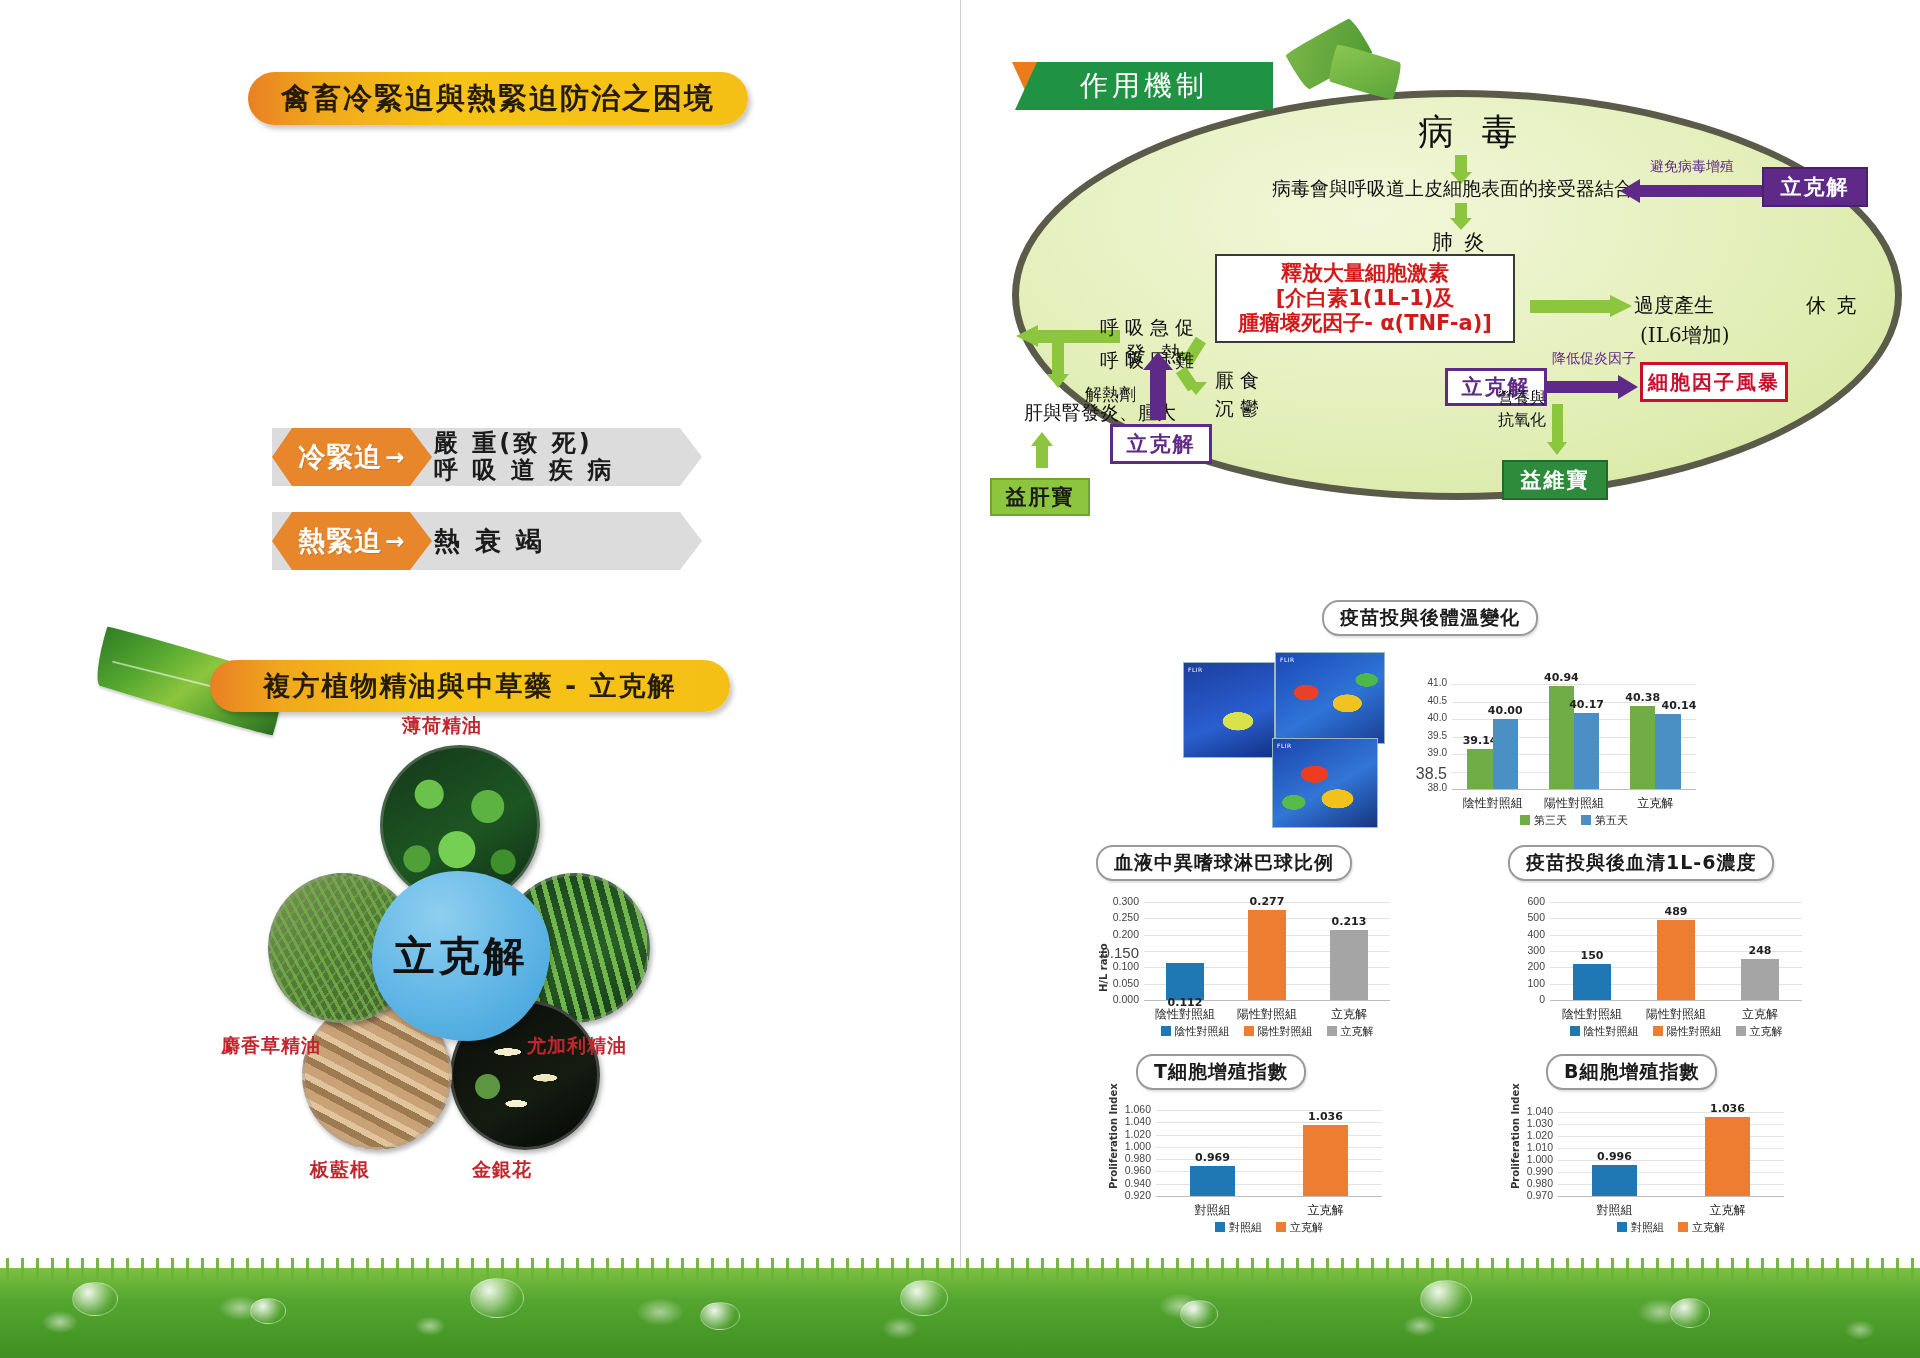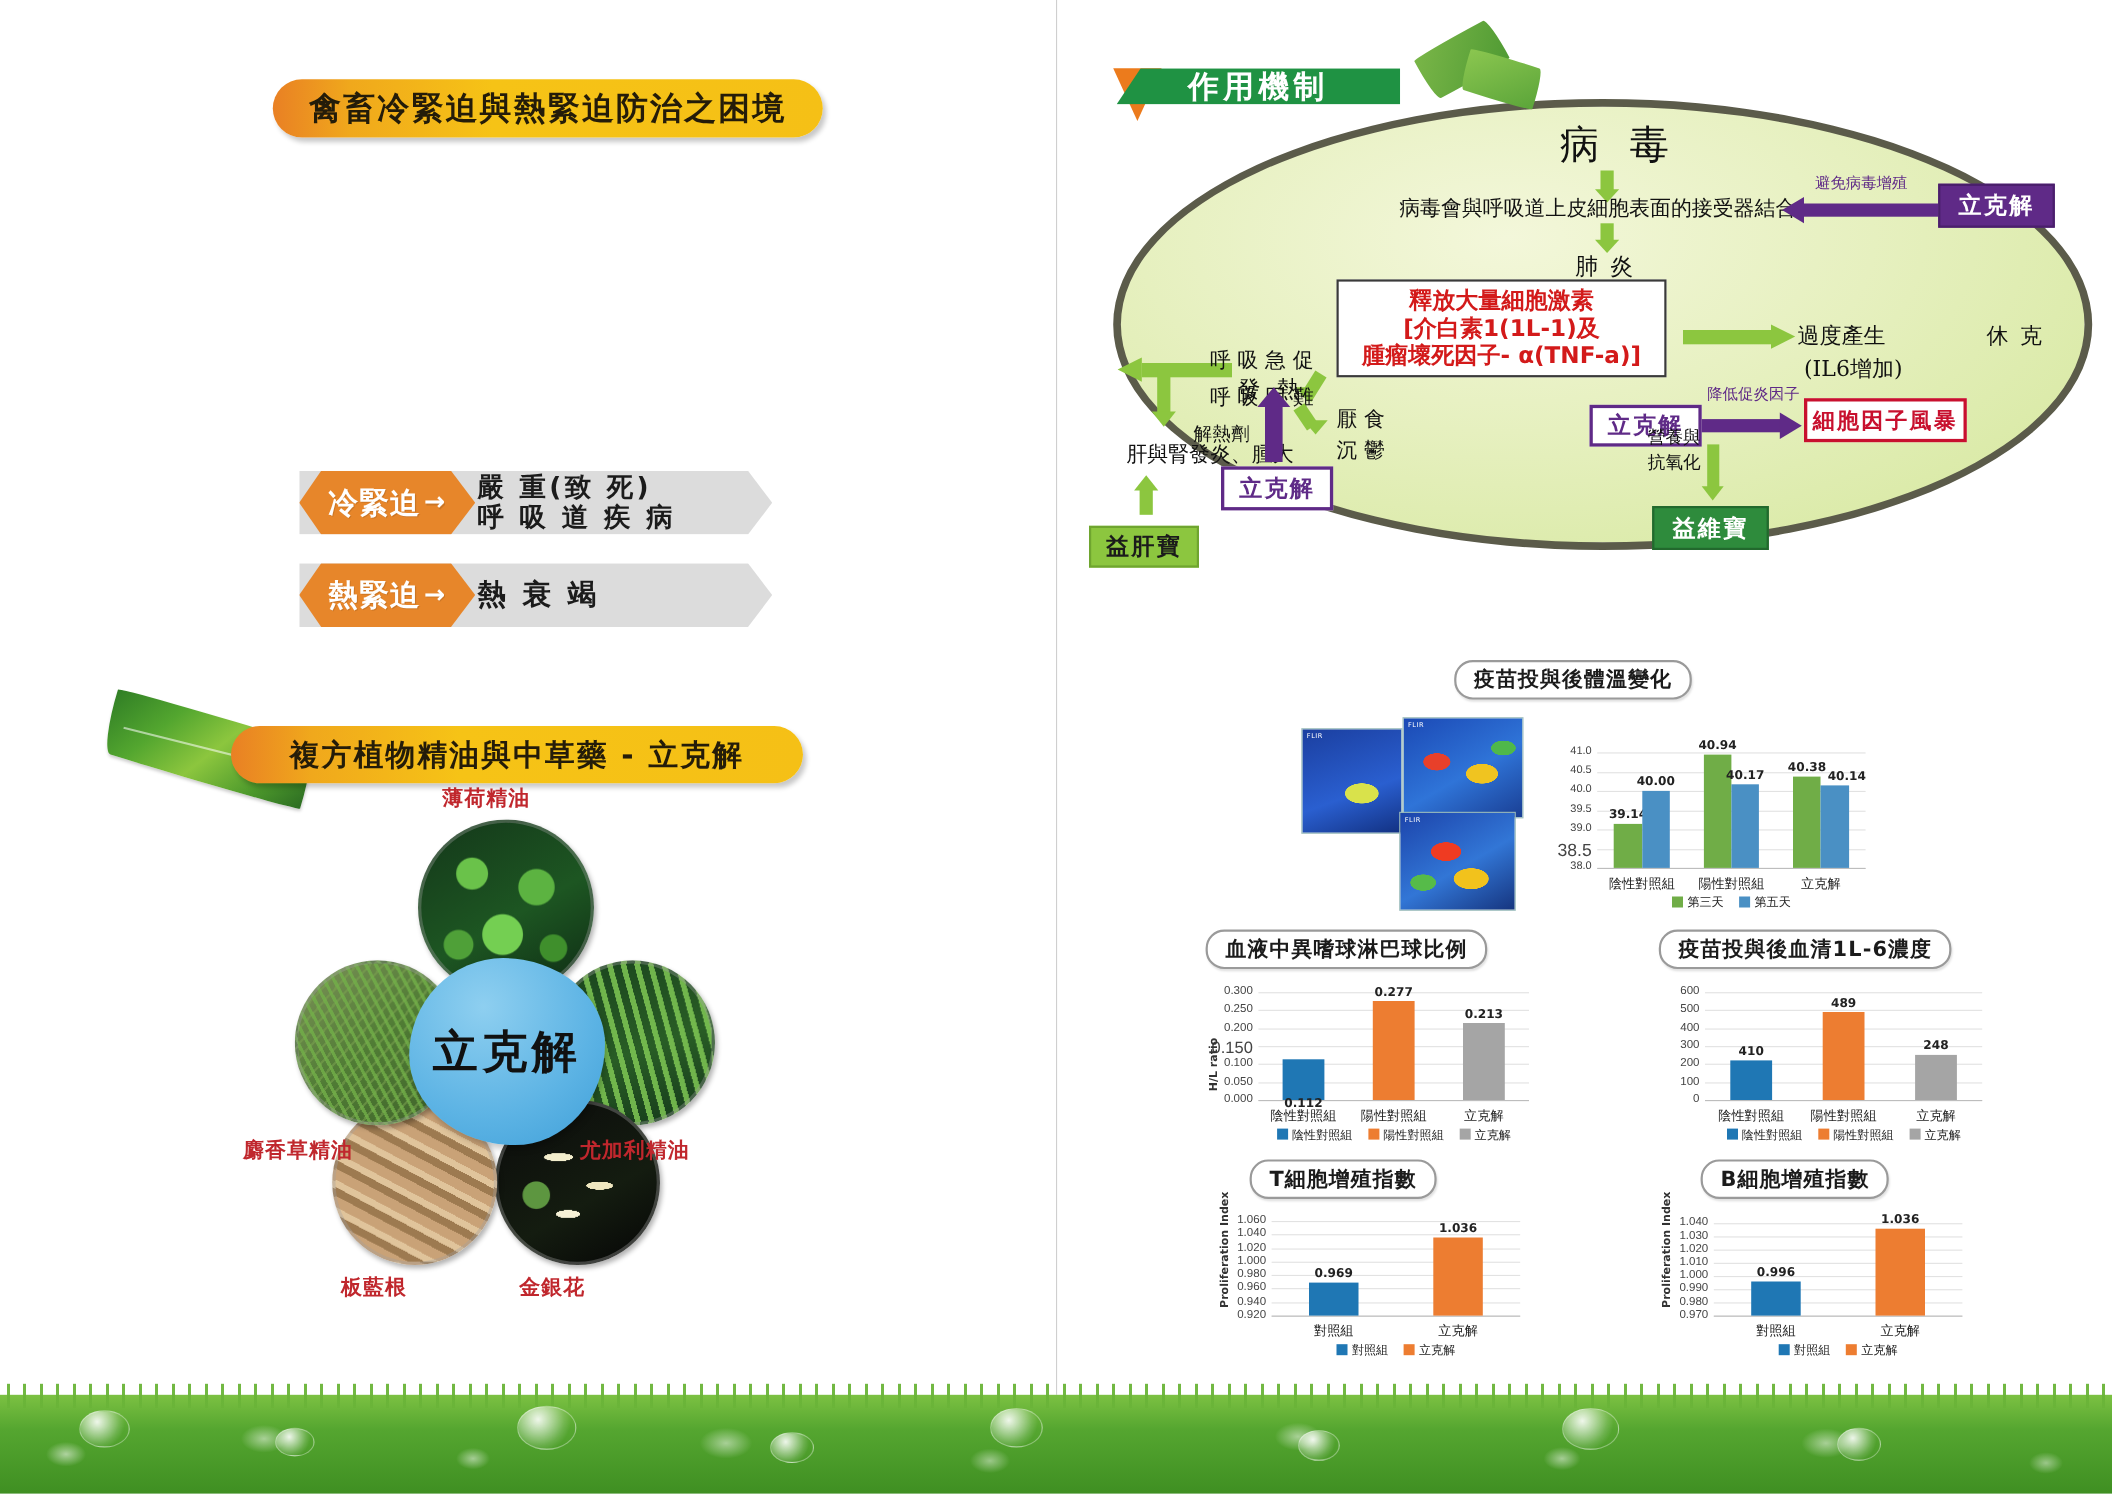--- a/index.html
+++ b/index.html
@@ -144,25 +144,25 @@
     background:
       radial-gradient(ellipse 22px 6px at 38% 34%, #f3eecd 0 60%, transparent 62%),
       radial-gradient(ellipse 20px 6px at 64% 52%, #efe7c0 0 60%, transparent 62%),
       radial-gradient(ellipse 18px 6px at 44% 70%, #f6f1d6 0 60%, transparent 62%),
       radial-gradient(circle at 24% 58%, #5d9640 0 12px, transparent 13px),
       linear-gradient(150deg,#0b0b0b,#141c10 60%,#060606);
   }
 
   
   #mechanism-banner{
-    position:absolute; left:1015px; top:62px; width:258px; height:33px;
+    position:absolute; left:1015px; top:62px; width:258px; height:48px;
     background:#1f9243;
     clip-path: polygon(22px 0, 100% 0, 100% 100%, 0 100%);
     display:flex; align-items:center; justify-content:center;
-    color:#fff; font-size:28px; font-weight:bold; letter-spacing:4px;
+    color:#fff; font-size:28px; font-weight:normal; letter-spacing:4px;
   }
   #mechanism-arrow{
     position:absolute; left:1012px; top:62px; width:0; height:0;
     border-left:22px solid transparent; border-right:22px solid transparent;
     border-top:48px solid #ec7b1c;
   }
   #leaf-top{
     position:absolute; left:1290px; top:32px; width:78px; height:44px;
     background: linear-gradient(130deg,#7ab648,#4f9a33);
     border-radius: 100% 8% 100% 8% / 8% 100% 8% 100%;
@@ -486,21 +486,21 @@
       <div class="gridline" style="left: 42px; top: 69px; width: 252px;"></div>
       <div class="ytick" style="right: 263px; top: 62px; font-size: 10.5px;">300</div>
       <div class="gridline" style="left: 42px; top: 85.3333px; width: 252px;"></div>
       <div class="ytick" style="right: 263px; top: 78.3333px; font-size: 10.5px;">200</div>
       <div class="gridline" style="left: 42px; top: 101.667px; width: 252px;"></div>
       <div class="ytick" style="right: 263px; top: 94.6667px; font-size: 10.5px;">100</div>
       <div class="gridline" style="left: 42px; top: 118px; width: 252px;"></div>
       <div class="ytick" style="right: 263px; top: 111px; font-size: 10.5px;">0</div>
       <div class="gridline" style="background: rgb(189, 189, 189); left: 42px; top: 118px; width: 252px;"></div>
       <div class="bar" style="left: 64.68px; top: 82.0667px; width: 38.64px; height: 35.9333px; background: rgb(31, 119, 180);"></div>
-      <div class="bar-val" style="left: 66px; top: 67.0667px; width: 36px; text-align: center;">410</div>
+      <div class="bar-val" style="left: 66px; top: 67.0667px; width: 36px; text-align: center;">150</div>
       <div class="cat-label" style="left: 42px; top: 124px; width: 84px;">陰性對照組</div>
       <div class="bar" style="left: 148.68px; top: 38.13px; width: 38.64px; height: 79.87px; background: rgb(237, 125, 49);"></div>
       <div class="bar-val" style="left: 150px; top: 23.13px; width: 36px; text-align: center;">489</div>
       <div class="cat-label" style="left: 126px; top: 124px; width: 84px;">陽性對照組</div>
       <div class="bar" style="left: 232.68px; top: 77.4933px; width: 38.64px; height: 40.5067px; background: rgb(165, 165, 165);"></div>
       <div class="bar-val" style="left: 234px; top: 62.4933px; width: 36px; text-align: center;">248</div>
       <div class="cat-label" style="left: 210px; top: 124px; width: 84px;">立克解</div>
       <div class="legend" style="left: 42px; top: 142px; width: 252px; justify-content: center;">
         <span><i style="background:#1f77b4"></i>陰性對照組</span>
         <span><i style="background:#ed7d31"></i>陽性對照組</span>

